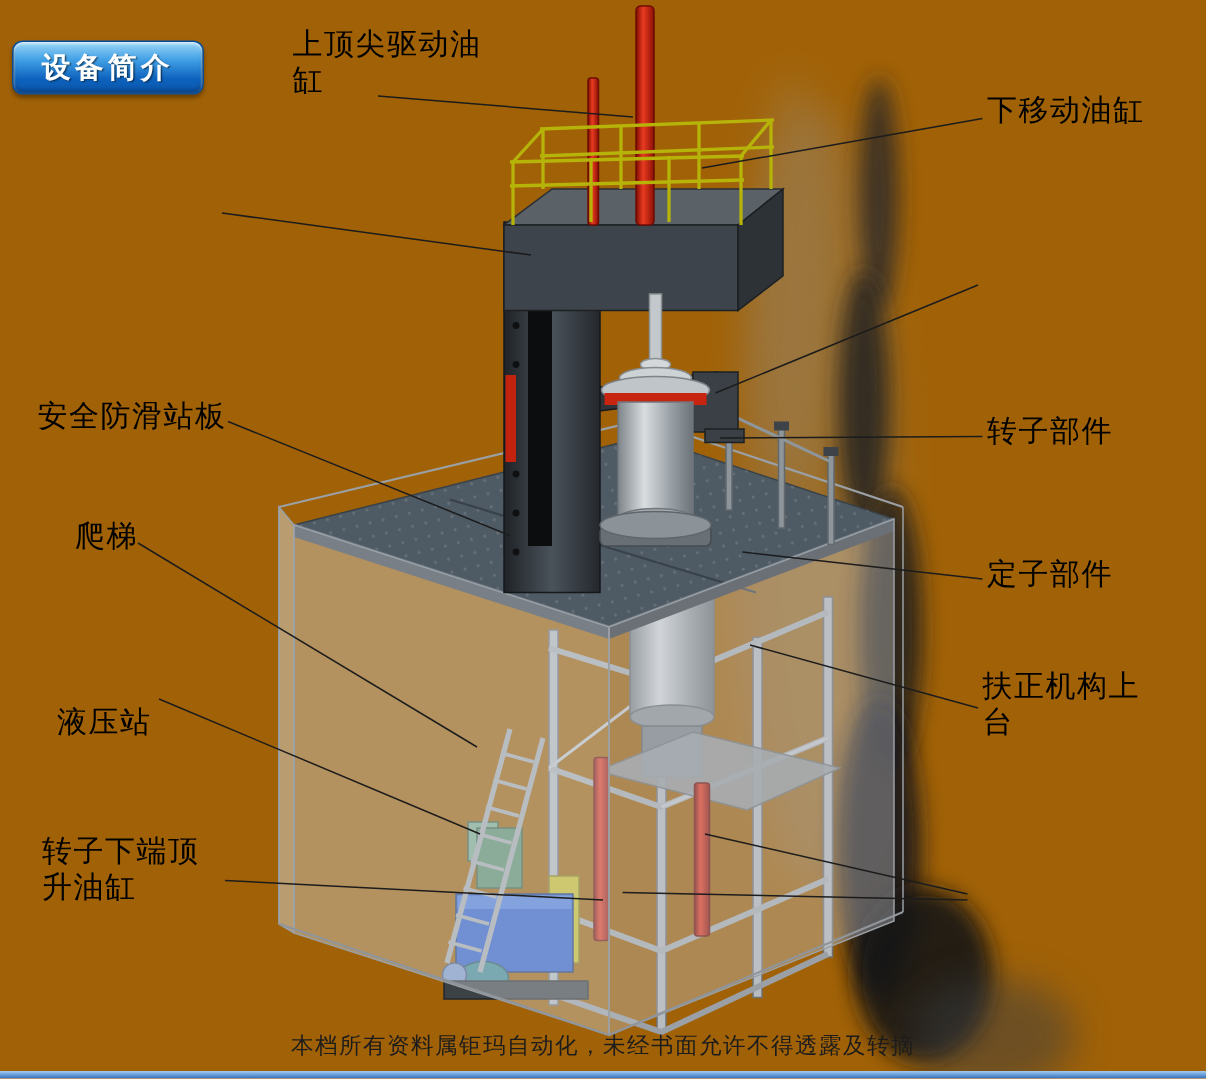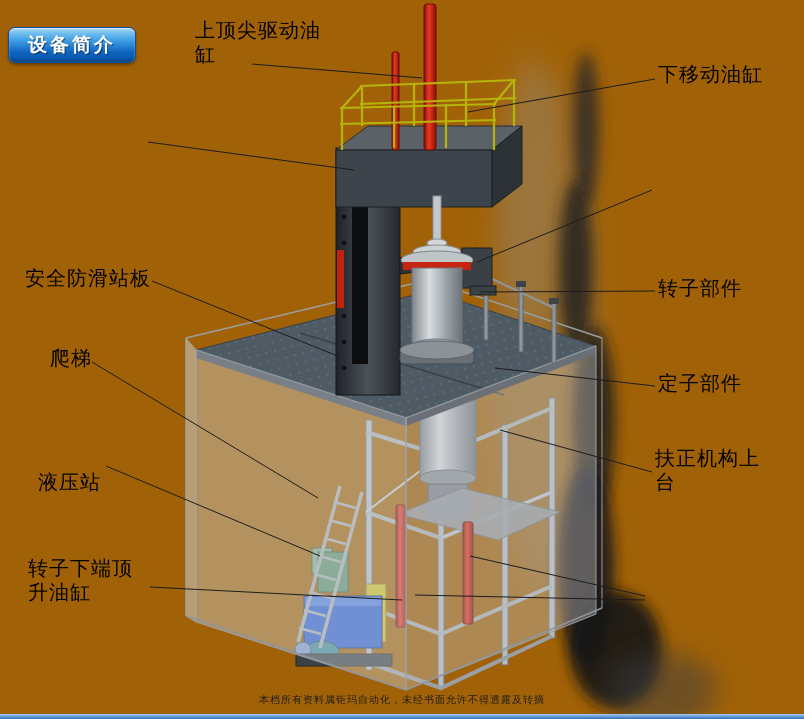--- a/index.html
+++ b/index.html
@@ -10,21 +10,21 @@
   .callout { position:absolute; font-size:20px; line-height:24px; color:#000;
              white-space:pre-line; letter-spacing:1px; }
   .badge { position:absolute; left:8px; top:27px; width:128px; height:36px; border-radius:7px;
     background:linear-gradient(180deg,#9bd6f6 0%, #41a0e6 35%, #0e63be 72%, #0a55aa 100%);
     border:1px solid #0a4c98;
     box-shadow:0 2px 3px rgba(0,0,0,0.35), inset 0 1px 2px rgba(255,255,255,0.75), inset 0 -2px 3px rgba(0,0,0,0.25);
     display:flex; align-items:center; justify-content:center; }
   .badge span { color:#ffffff; font-size:19px; font-weight:bold; letter-spacing:3px;
     text-shadow:1px 1px 1px rgba(0,0,0,0.5); }
   .footer { position:absolute; left:0; right:0; bottom:12px; text-align:center;
-    font-size:10px; color:#1c1c1c; letter-spacing:1px; }
+    font-size:15px; color:#1c1c1c; letter-spacing:1px; }
   .bottom-bar { position:absolute; left:0; right:0; bottom:0; height:5px;
     background:linear-gradient(180deg,#a6cbf0,#2f6fbd); }
 </style>
 </head>
 <body>
 
 <div class="stage">
 
   <svg class="scene" viewBox="0 0 804 719">
     <defs>

